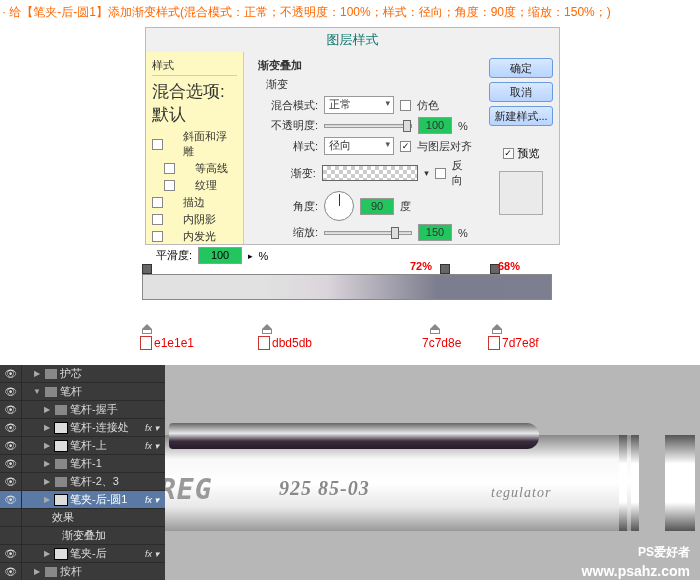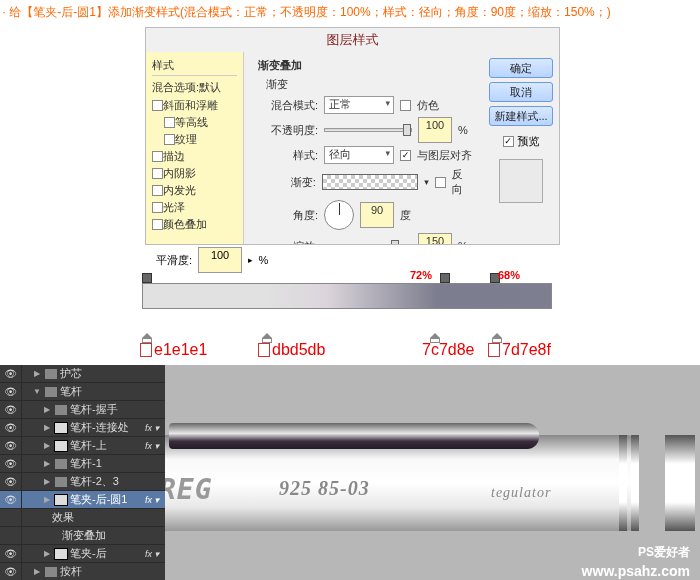--- a/index.html
+++ b/index.html
@@ -1,56 +1,56 @@
 <!DOCTYPE html>
 <html><head>
 <meta charset="utf-8">
 <style>
 *{box-sizing:border-box;margin:0;padding:0;font-family:"Microsoft YaHei",SimSun,sans-serif}
 body{width:700px;height:580px;background:#fff;overflow:hidden;position:relative}
 .instruction{color:#ff6600;font-size:12px;padding:4px 2px;font-weight:400}
 .dialog-area{position:relative;height:340px;background:#fff}
 .dialog{position:absolute;left:145px;top:2px;width:415px;height:218px;background:#f0f0f0;border:1px solid #bbb;overflow:hidden}
-.dlg-title{text-align:center;font-size:13px;color:#7f1d1d;padding:3px;background:#f0f0f0}
+.dlg-title{text-align:center;font-size:13px;color:#0f766e;padding:3px;background:#f0f0f0}
 .dlg-body{display:flex;height:195px}
 .styles-col{width:98px;border-right:1px solid #ccc;padding:4px 6px;font-size:11px;background:#fef9c3}
 .styles-col .hdr{font-size:11px;color:#333;padding:2px 0;border-bottom:1px solid #ccc;margin-bottom:2px}
-.styles-col .blend{font-size:11px;color:#333;padding:2px 0}
-.check-row{display:flex;align-items:center;gap:0;padding:1px 0;font-size:11px;color:#333}
+.styles-col .blend{font-size:17px;color:#333;padding:2px 0}
+.check-row{display:flex;align-items:center;gap:20px;padding:1px 0;font-size:11px;color:#333}
 .cb{width:11px;height:11px;border:1px solid #888;background:#fff;display:inline-block;flex-shrink:0}
 .cb.on::after{content:"✓";font-size:9px;line-height:9px;display:block;text-align:center;color:#000}
 .settings-col{flex:1;padding:6px 10px;font-size:11px;color:#333}
 .sec-title{font-size:11px;font-weight:bold;margin-bottom:4px;padding-left:4px}
 .sub-title{font-size:11px;color:#333;margin:2px 0 4px 12px}
 .frow{display:flex;align-items:center;gap:6px;margin:3px 0 3px 8px}
 .flabel{width:56px;text-align:right;font-size:11px}
 .sel{border:1px solid #999;background:#fff;font-size:11px;height:18px;padding:0 14px 0 4px;min-width:70px;position:relative}
 .sel::after{content:"▾";position:absolute;right:3px;top:1px;font-size:9px;color:#555}
 .slider{width:88px;height:4px;background:linear-gradient(#ccc,#eee);border:1px solid #999;position:relative}
 .slider .thumb{position:absolute;width:8px;height:12px;background:#ddd;border:1px solid #666;top:-5px}
-.numbox{width:34px;height:26px;border:1px solid #999;background:#fef9c3;text-align:center;font-size:11px;line-height:15px}
+.numbox{width:34px;height:17px;border:1px solid #999;background:#22c55e;text-align:center;font-size:11px;line-height:15px}
 .pct{font-size:11px}
 .grad-preview{width:100px;height:16px;border:1px solid #666;background:repeating-conic-gradient(#ccc 0 25%,#fff 0 50%) 0 0/8px 8px}
 .dial{width:30px;height:30px;border:1px solid #888;border-radius:50%;background:#fff;position:relative;display:inline-block}
 .dial::after{content:"";position:absolute;width:1px;height:12px;background:#333;left:14px;top:2px}
 .btn-col{width:76px;padding:6px;font-size:11px;display:flex;flex-direction:column;gap:4px;align-items:center}
 .ps-btn{width:64px;height:20px;border:1px solid #6a9ae0;border-radius:3px;background:linear-gradient(#d8e8ff,#b8d4ff);font-size:11px;text-align:center;line-height:18px;color:#222}
-.prev-row{display:flex;align-items:center;gap:4px;margin-top:4px}
+.prev-row{display:flex;align-items:center;gap:4px;margin-top:16px}
 .preview-box{width:44px;height:44px;border:1px solid #aaa;background:#eaeaea;margin-top:6px}
 .grad-editor{position:absolute;left:132px;top:222px;width:430px;height:86px}
 .smooth-row{display:flex;align-items:center;gap:6px;font-size:11px;padding-left:24px;margin-bottom:6px}
 .grad-bar-wrap{position:relative;height:50px;padding:0 10px}
 .grad-bar{height:26px;border:1px solid #888;background:repeating-conic-gradient(#ccc 0 25%,#fff 0 50%) 0 0/10px 10px;position:relative;margin-top:10px}
 .grad-fill{position:absolute;inset:0;background:linear-gradient(90deg,#e1e1e1 0%,#e1e1e1 30%,#dbd5db 45%,#7c7d8e 72%,#7d7e8f 100%)}
 .stop-top{position:absolute;top:-10px;width:10px;height:10px;background:#666;border:1px solid #333}
 .stop-bot{position:absolute;bottom:-10px;width:10px;height:10px;display:flex;flex-direction:column}
 .stop-bot .tri{width:0;height:0;border-left:5px solid transparent;border-right:5px solid transparent;border-bottom:5px solid #888}
 .stop-bot .sq{width:10px;height:6px;border:1px solid #888;background:#fff}
 .pct-label{position:absolute;top:-14px;font-size:11px;color:#e00;font-weight:bold}
-.color-label{position:absolute;bottom:-26px;font-size:16px;color:#e00;display:flex;align-items:center;gap:2px}
+.color-label{position:absolute;bottom:-26px;font-size:12px;color:#e00;display:flex;align-items:center;gap:2px}
 .color-label .ic{width:12px;height:14px;border:1px solid #c33}
 .bottom{display:flex;height:222px;position:relative}
 .layers{width:165px;background:#3a3a3a;color:#ddd;font-size:11px;overflow:hidden}
 .lrow{display:flex;align-items:center;height:18px;border-bottom:1px solid #2a2a2a;padding-right:4px}
 .eye{width:22px;text-align:center;font-size:10px;color:#ddd;border-right:1px solid #2a2a2a;height:100%;line-height:18px}
 .arrw{width:10px;font-size:8px;color:#aaa;text-align:center}
 .fold{width:12px;height:10px;background:#888;margin:0 3px;flex-shrink:0}
 .lthumb{width:14px;height:12px;background:#ddd;border:1px solid #000;margin:0 2px;flex-shrink:0}
 .lname{flex:1;white-space:nowrap;overflow:hidden}
 .sel-row{background:#5a7aa5;color:#fff}

